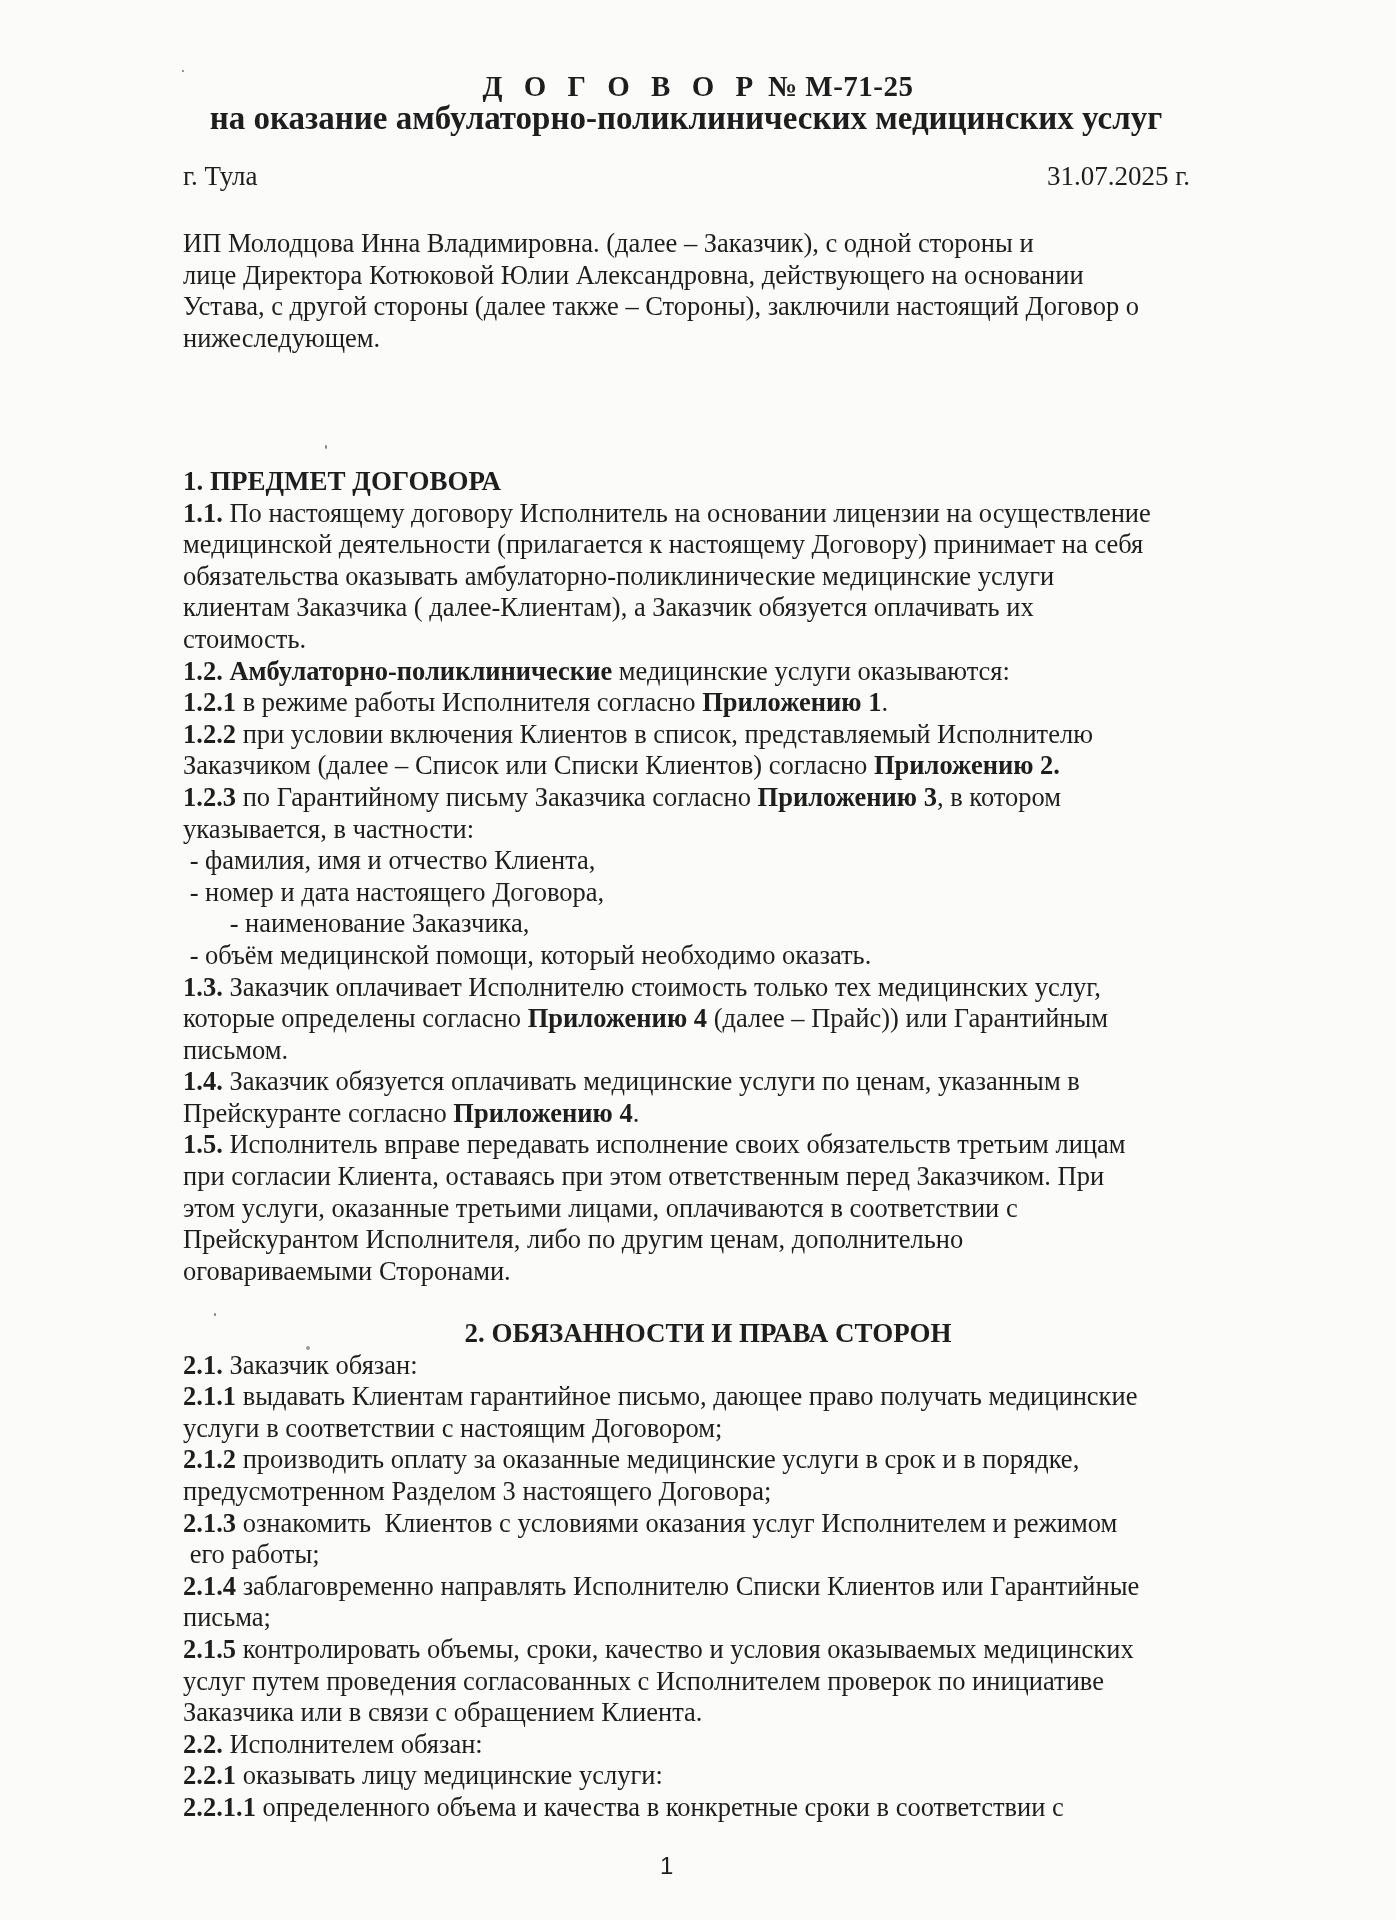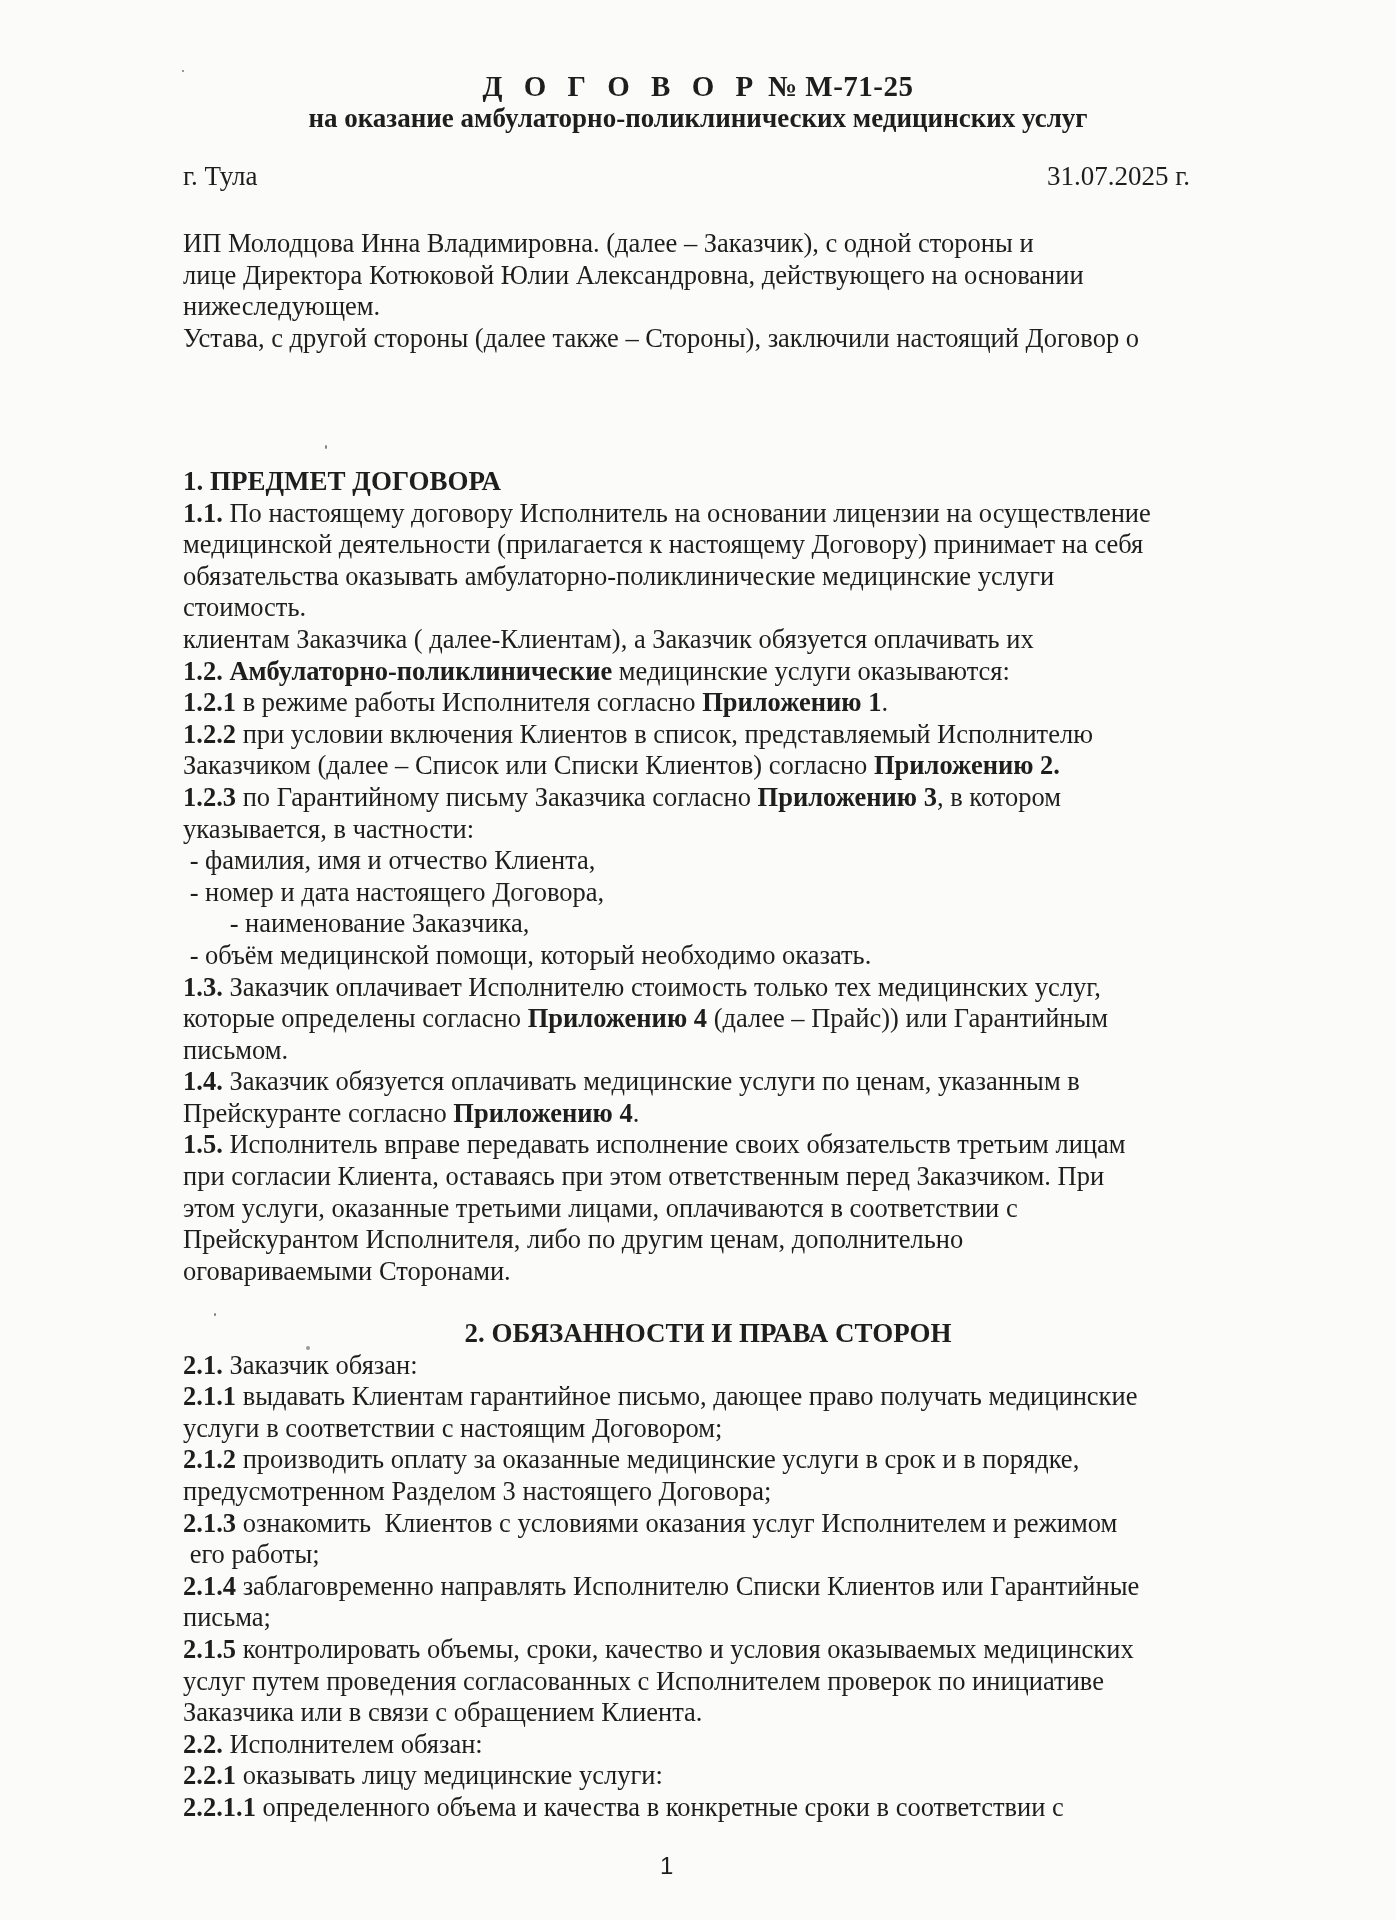--- a/index.html
+++ b/index.html
@@ -9,22 +9,22 @@
     font-family: "Liberation Serif", "DejaVu Serif", serif;
     color: #1e1e1e;
   }
   .page { position: absolute; left: 0; top: 0; width: 1396px; height: 1920px; }
   .title {
     position: absolute; top: 70px; left: 0; width: 1372px; text-align: center;
     font-size: 29px; font-weight: bold; letter-spacing: 0.5px; line-height: 32px; padding-left: 12px;
   }
   .title .spaced { letter-spacing: 7px; }
   .subtitle {
-    position: absolute; top: 102px; left: 12px; width: 1372px; text-align: center;
-    font-size: 27px; font-weight: bold; line-height: 32px;
+    position: absolute; top: 102px; left: 0; width: 1372px; text-align: center;
+    font-size: 33px; font-weight: bold; line-height: 32px;
   }
   .cityrow {
     position: absolute; top: 160px; left: 183px; width: 1007px;
     font-size: 27px; line-height: 32px; display: flex; justify-content: space-between;
   }
   .block {
     position: absolute; left: 183px; width: 1020px;
     font-size: 26.5px; line-height: 31.6px;
   }
   .block p { margin: 0; }
@@ -47,32 +47,32 @@
   <div class="subtitle">на оказание амбулаторно-поликлинических медицинских услуг</div>
 
   <div class="cityrow">
     <span>г. Тула</span>
     <span>31.07.2025 г.</span>
   </div>
 
   <div class="block" style="top:228px;">
     <p>ИП Молодцова Инна Владимировна. (далее – Заказчик), с одной стороны и</p>
     <p>лице Директора Котюковой Юлии Александровна, действующего на основании</p>
+    <p>Устава, с другой стороны (далее также – Стороны), заключили настоящий Договор о</p>
     <p>нижеследующем.</p>
-    <p>Устава, с другой стороны (далее также – Стороны), заключили настоящий Договор о</p>
   </div>
 
   <div class="block" style="top:466px;">
     <p class="h1">1. ПРЕДМЕТ ДОГОВОРА</p>
 
     <p><span class="b">1.1.</span><span> По настоящему договору Исполнитель на основании лицензии на осуществление</span></p>
     <p>медицинской деятельности (прилагается к настоящему Договору) принимает на себя</p>
     <p>обязательства оказывать амбулаторно-поликлинические медицинские услуги</p>
+    <p>клиентам Заказчика ( далее-Клиентам), а Заказчик обязуется оплачивать их</p>
     <p>стоимость.</p>
-    <p>клиентам Заказчика ( далее-Клиентам), а Заказчик обязуется оплачивать их</p>
 
     <p><span class="b">1.2. Амбулаторно-поликлинические</span><span> медицинские услуги оказываются:</span></p>
 
     <p><span class="b">1.2.1</span><span> в режиме работы Исполнителя согласно </span><span class="b">Приложению 1</span><span>.</span></p>
 
     <p><span class="b">1.2.2</span><span> при условии включения Клиентов в список, представляемый Исполнителю</span></p>
     <p><span>Заказчиком (далее – Список или Списки Клиентов) согласно </span><span class="b">Приложению 2.</span></p>
 
     <p><span class="b">1.2.3</span><span> по Гарантийному письму Заказчика согласно </span><span class="b">Приложению 3</span><span>, в котором</span></p>
     <p>указывается, в частности:</p>

